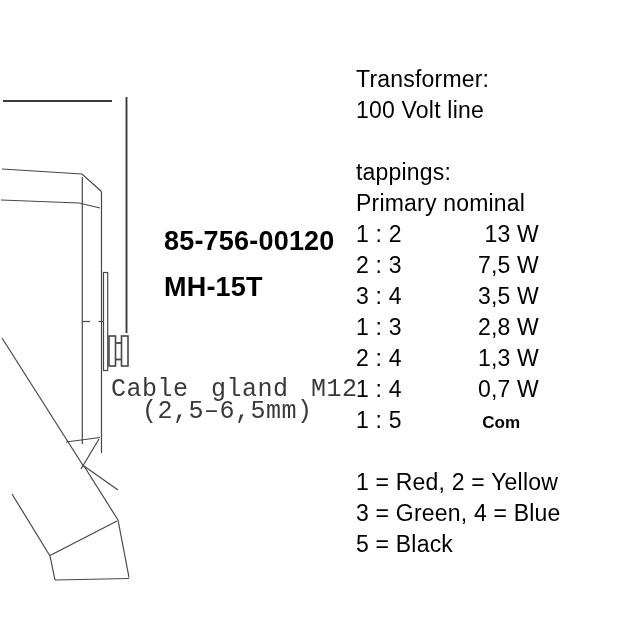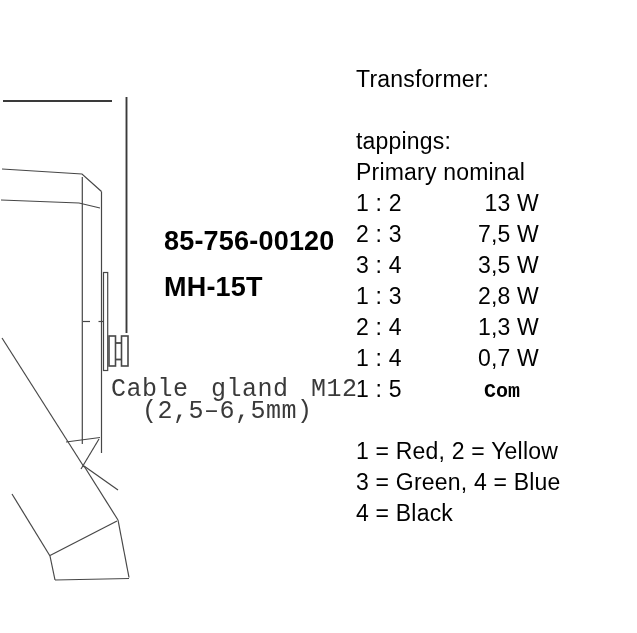--- a/index.html
+++ b/index.html
@@ -49,24 +49,23 @@
   .spacer { height:31px; }
   .tap-row {
     height:31px;
     display:flex;
     align-items:baseline;
     width:183px;
   }
   .tap-power { margin-left:auto; }
   .tap-row.com .tap-power {
     font-weight:bold;
-    font-size:20px;
+    font-size:17px;
     padding-right:19px;
     letter-spacing:0;
-    font-family:Liberation Mono, monospace;
   }
 </style>
 </head>
 <body>
 
 <div class="canvas">
 
   <svg class="drawing-svg" viewBox="0 0 637 633">
 
     <g stroke="#3a3a3a" stroke-width="1.9" fill="none">
@@ -109,20 +108,21 @@
   </svg>
 
   <div class="part-label part-number">85-756-00120</div>
   <div class="part-label model-number">MH-15T</div>
 
   <div class="cad-text cad-line1">Cable gland M12</div>
   <div class="cad-text cad-line2">(2,5–6,5mm)</div>
 
   <div class="specs">
     <div class="line">Transformer:</div>
+    <div class="line">100 Volt line</div>
     <div class="spacer"></div>
     <div class="line">tappings:</div>
     <div class="line">Primary nominal</div>
 
     <div class="tap-row">
       <span class="tap-ratio">1 : 2</span>
       <span class="tap-power">13 W</span>
     </div>
     <div class="tap-row">
       <span class="tap-ratio">2 : 3</span>
@@ -145,16 +145,16 @@
       <span class="tap-power">0,7 W</span>
     </div>
     <div class="tap-row com">
       <span class="tap-ratio">1 : 5</span>
       <span class="tap-power">Com</span>
     </div>
 
     <div class="spacer"></div>
     <div class="line">1 = Red, 2 = Yellow</div>
     <div class="line">3 = Green, 4 = Blue</div>
-    <div class="line">4 = Black</div>
+    <div class="line">5 = Black</div>
   </div>
 
 </div>
 
 </body></html>

